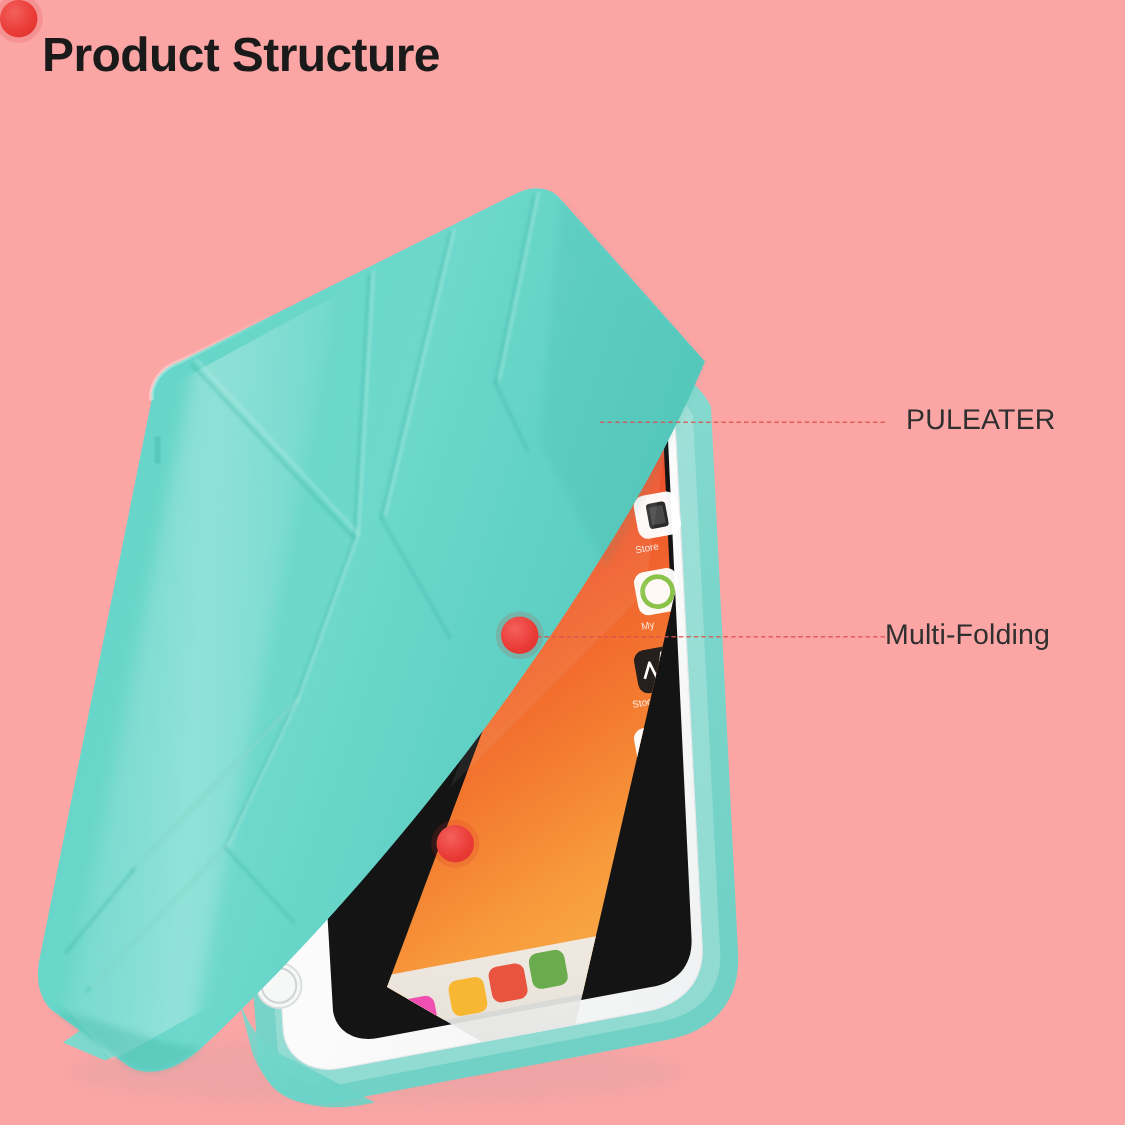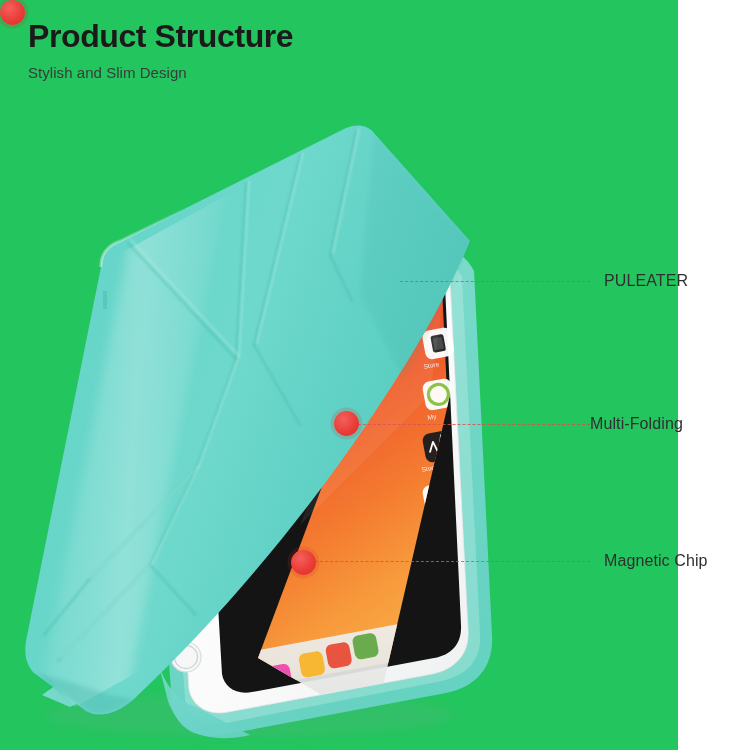--- a/index.html
+++ b/index.html
@@ -9,23 +9,23 @@
     width: 750px;
     height: 750px;
     overflow: hidden;
     background: #ffffff;
     font-family: "Liberation Sans", sans-serif;
     -webkit-font-smoothing: antialiased;
   }
 
   #page {
     position: relative;
-    width: 678px;
+    width: 750px;
     height: 750px;
-    background: #22c55e;
+    background: #fca5a5;
   }
 
   
   .header {
     position: absolute;
     left: 28px;
     top: 18px;
     width: 500px;
   }
   .page-title {
@@ -61,21 +61,21 @@
     display: flex;
     align-items: center;
     height: 20px;
   }
   .callout-line {
     height: 0;
     border-top: 1px dashed #d9534f;
     opacity: 0.85;
   }
   .callout-label {
-    font-size: 16px;
+    font-size: 19px;
     font-weight: 400;
     color: #2f2f2f;
     white-space: nowrap;
     letter-spacing: 0.1px;
   }
   .callout-1 { left: 400px; top: 271px; }
   .callout-1 .callout-line { width: 190px; }
   .callout-1 .callout-label { margin-left: 14px; }
 
   .callout-2 { left: 348px; top: 414px; }
@@ -99,21 +99,20 @@
   .dot-2 { left: 334px; top: 411px; }
   .dot-3 { left: 291px; top: 550px; }
 </style>
 </head>
 <body>
 
 <div id="page">
 
   <div class="header">
     <div class="page-title">Product Structure</div>
-    <div class="page-subtitle">Stylish and Slim Design</div>
   </div>
 
   <div class="stage">
     <svg width="600" height="655" viewBox="0 0 600 655" xmlns="http://www.w3.org/2000/svg">
       <defs>
 
         <linearGradient id="gMint" x1="0" y1="0" x2="1" y2="0.45">
           <stop offset="0%" stop-color="#57cdc0"></stop>
           <stop offset="22%" stop-color="#67d5c9"></stop>
           <stop offset="55%" stop-color="#6ed8cc"></stop>
@@ -419,18 +418,14 @@
   <div class="callout callout-1">
     <div class="callout-line"></div>
     <div class="callout-label">PULEATER</div>
   </div>
 
   <div class="callout callout-2">
     <div class="callout-line"></div>
     <div class="callout-label">Multi-Folding</div>
   </div>
 
-  <div class="callout callout-3">
-    <div class="callout-line"></div>
-    <div class="callout-label">Magnetic Chip</div>
-  </div>
 
 </div>
 
 </body></html>

